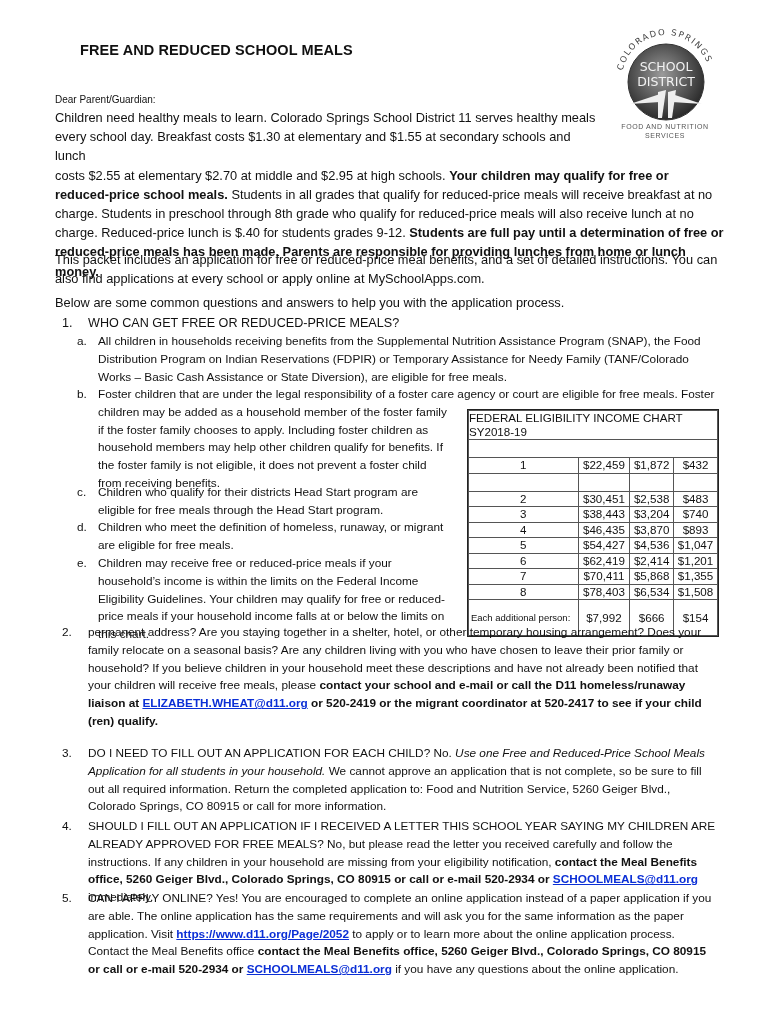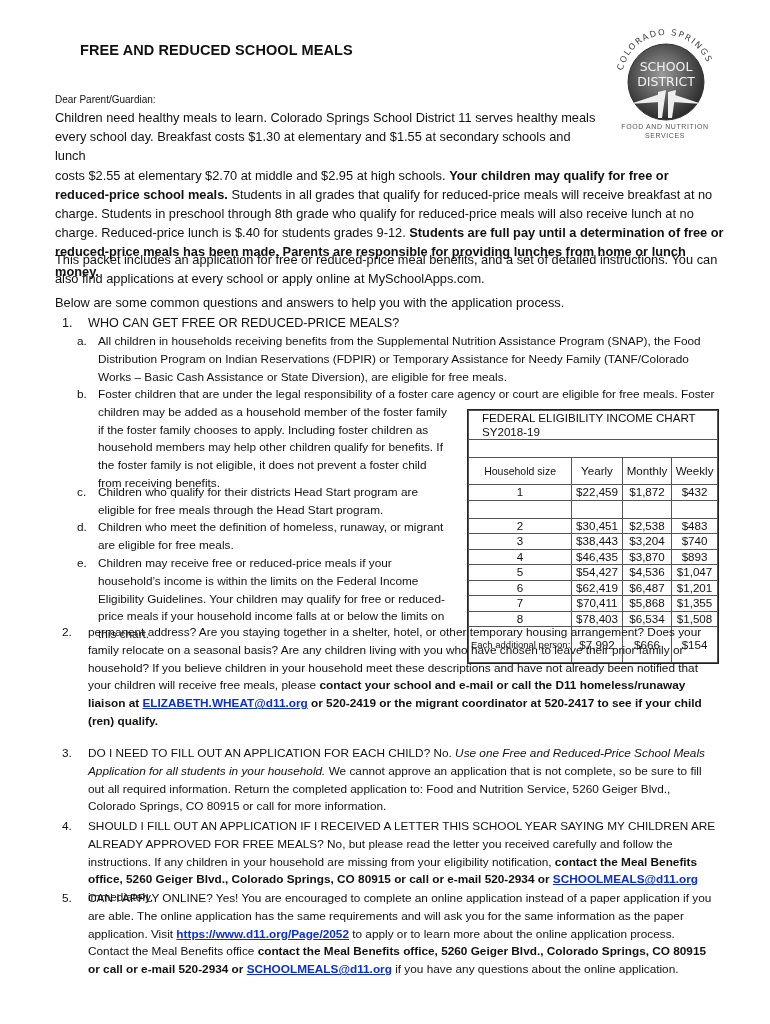--- a/index.html
+++ b/index.html
@@ -54,21 +54,21 @@
 
   .chart {
     position: absolute; left: 467px; top: 409px; width: 250px;
     border: 1px solid #222; border-collapse: collapse; font-size: 11.6px;
   }
   .chart table { border-collapse: collapse; width: 100%; }
   .chart td {
     border: 1px solid #555; text-align: center; padding: 0; height: 14.5px;
     line-height: 14px;
   }
-  .chart .hdr td { text-align: left; padding-left: 13px; font-size: 11.6px; height: 18px; }
+  .chart .hdr td { text-align: left; padding-left: 0; font-size: 11.6px; height: 18px; }
   .chart .blank td { height: 17px; }
   .chart .colhdr td { height: 26px; }
   .chart .hh { font-size: 10.5px; line-height: 9px; }
   .chart .sep td { height: 17px; border-bottom: 1px dotted #444; }
   .chart .each td { height: 35px; }
   .chart .each .lab { text-align: left; padding-left: 2px; font-size: 9.5px; line-height: 10px; }
 </style>
 </head>
 <body>
 
@@ -147,26 +147,20 @@
 
   <div class="chart">
     <table>
       <tbody>
           <tr class="hdr">
             <td colspan="4">FEDERAL ELIGIBILITY INCOME CHART SY2018-19</td>
           </tr>
       <tr class="blank">
             <td colspan="4"></td>
           </tr>
-      <tr class="colhdr">
-        <td class="hh">Household size</td>
-        <td>Yearly</td>
-        <td>Monthly</td>
-        <td>Weekly</td>
-      </tr>
       <tr>
         <td>1</td>
             <td>$22,459</td>
             <td>$1,872</td>
             <td>$432</td>
       </tr>
       <tr class="sep">
             <td></td>
             <td></td>
             <td></td>
@@ -192,21 +186,21 @@
       </tr>
       <tr>
         <td>5</td>
             <td>$54,427</td>
             <td>$4,536</td>
             <td>$1,047</td>
       </tr>
       <tr>
         <td>6</td>
             <td>$62,419</td>
-            <td>$6,487</td>
+            <td>$2,414</td>
             <td>$1,201</td>
       </tr>
       <tr>
         <td>7</td>
             <td>$70,411</td>
             <td>$5,868</td>
             <td>$1,355</td>
       </tr>
       <tr>
         <td>8</td>

